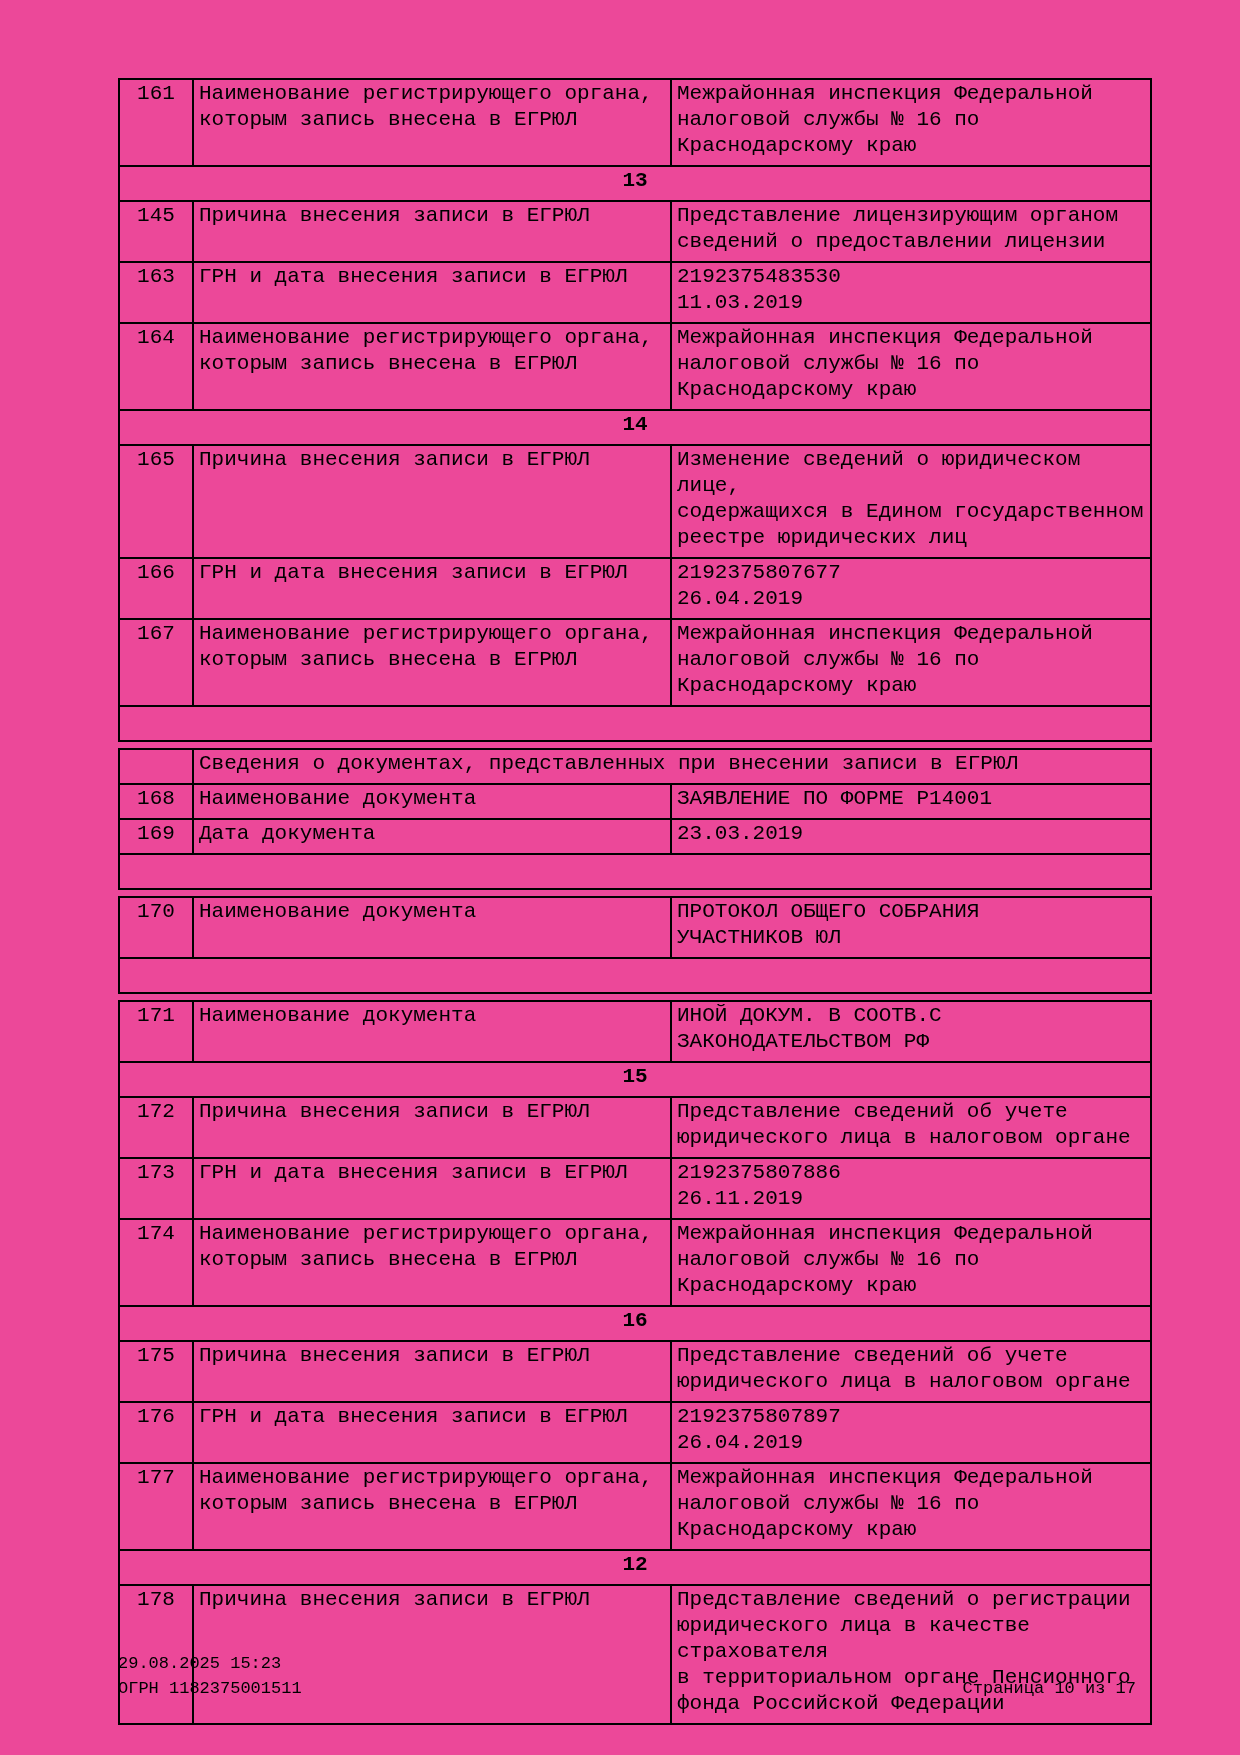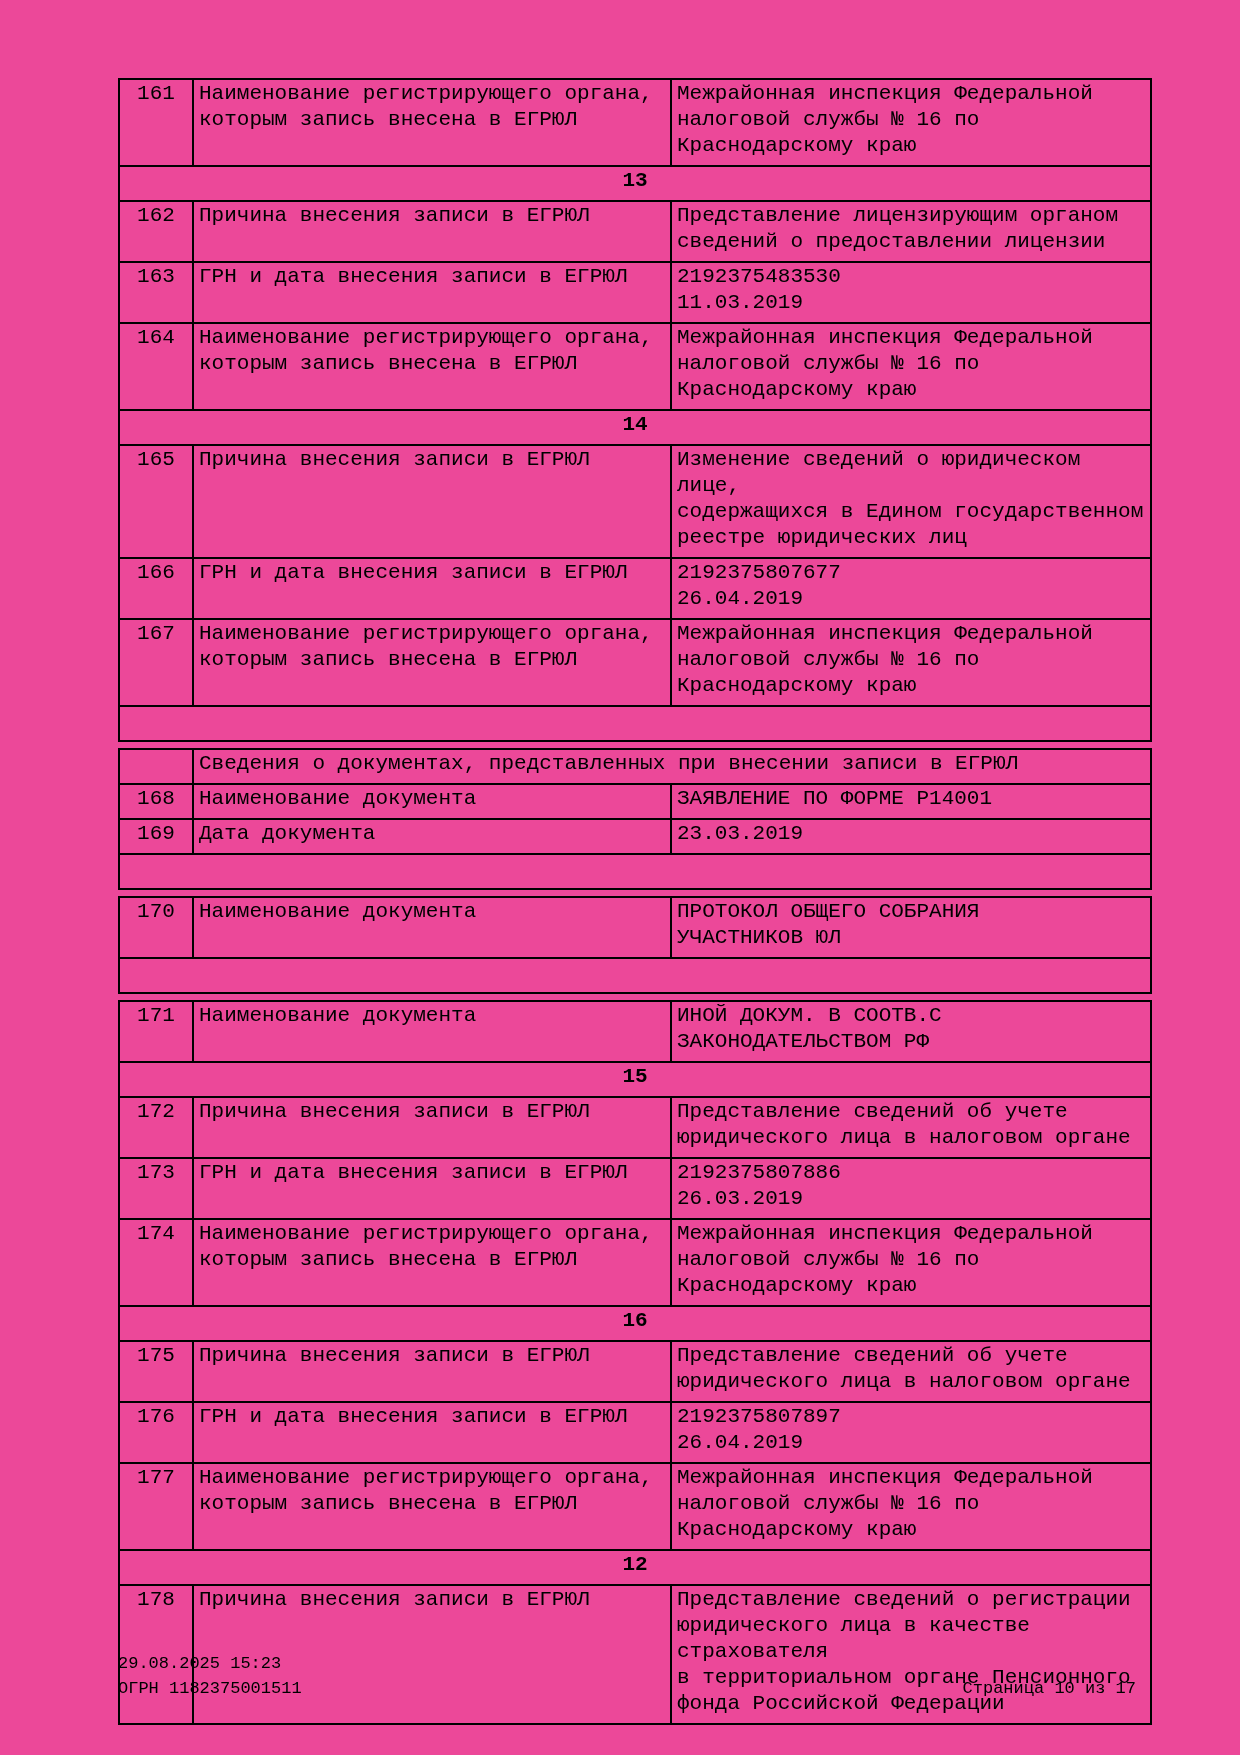--- a/index.html
+++ b/index.html
@@ -99,21 +99,21 @@
         <td class="name">Наименование регистрирующего органа,
 которым запись внесена в ЕГРЮЛ</td>
         <td class="val">Межрайонная инспекция Федеральной
 налоговой службы № 16 по
 Краснодарскому краю</td>
       </tr>
       <tr>
         <td class="section" colspan="3">13</td>
       </tr>
       <tr>
-        <td class="num">162</td>
+        <td class="num">145</td>
         <td class="name">Причина внесения записи в ЕГРЮЛ</td>
         <td class="val">Представление лицензирующим органом
 сведений о предоставлении лицензии</td>
       </tr>
       <tr>
         <td class="num">163</td>
         <td class="name">ГРН и дата внесения записи в ЕГРЮЛ</td>
         <td class="val">2192375483530
 11.03.2019</td>
       </tr>
@@ -220,21 +220,21 @@
       <tr>
         <td class="num">172</td>
         <td class="name">Причина внесения записи в ЕГРЮЛ</td>
         <td class="val">Представление сведений об учете
 юридического лица в налоговом органе</td>
       </tr>
       <tr>
         <td class="num">173</td>
         <td class="name">ГРН и дата внесения записи в ЕГРЮЛ</td>
         <td class="val">2192375807886
-26.03.2019</td>
+26.11.2019</td>
       </tr>
       <tr>
         <td class="num">174</td>
         <td class="name">Наименование регистрирующего органа,
 которым запись внесена в ЕГРЮЛ</td>
         <td class="val">Межрайонная инспекция Федеральной
 налоговой службы № 16 по
 Краснодарскому краю</td>
       </tr>
       <tr>

